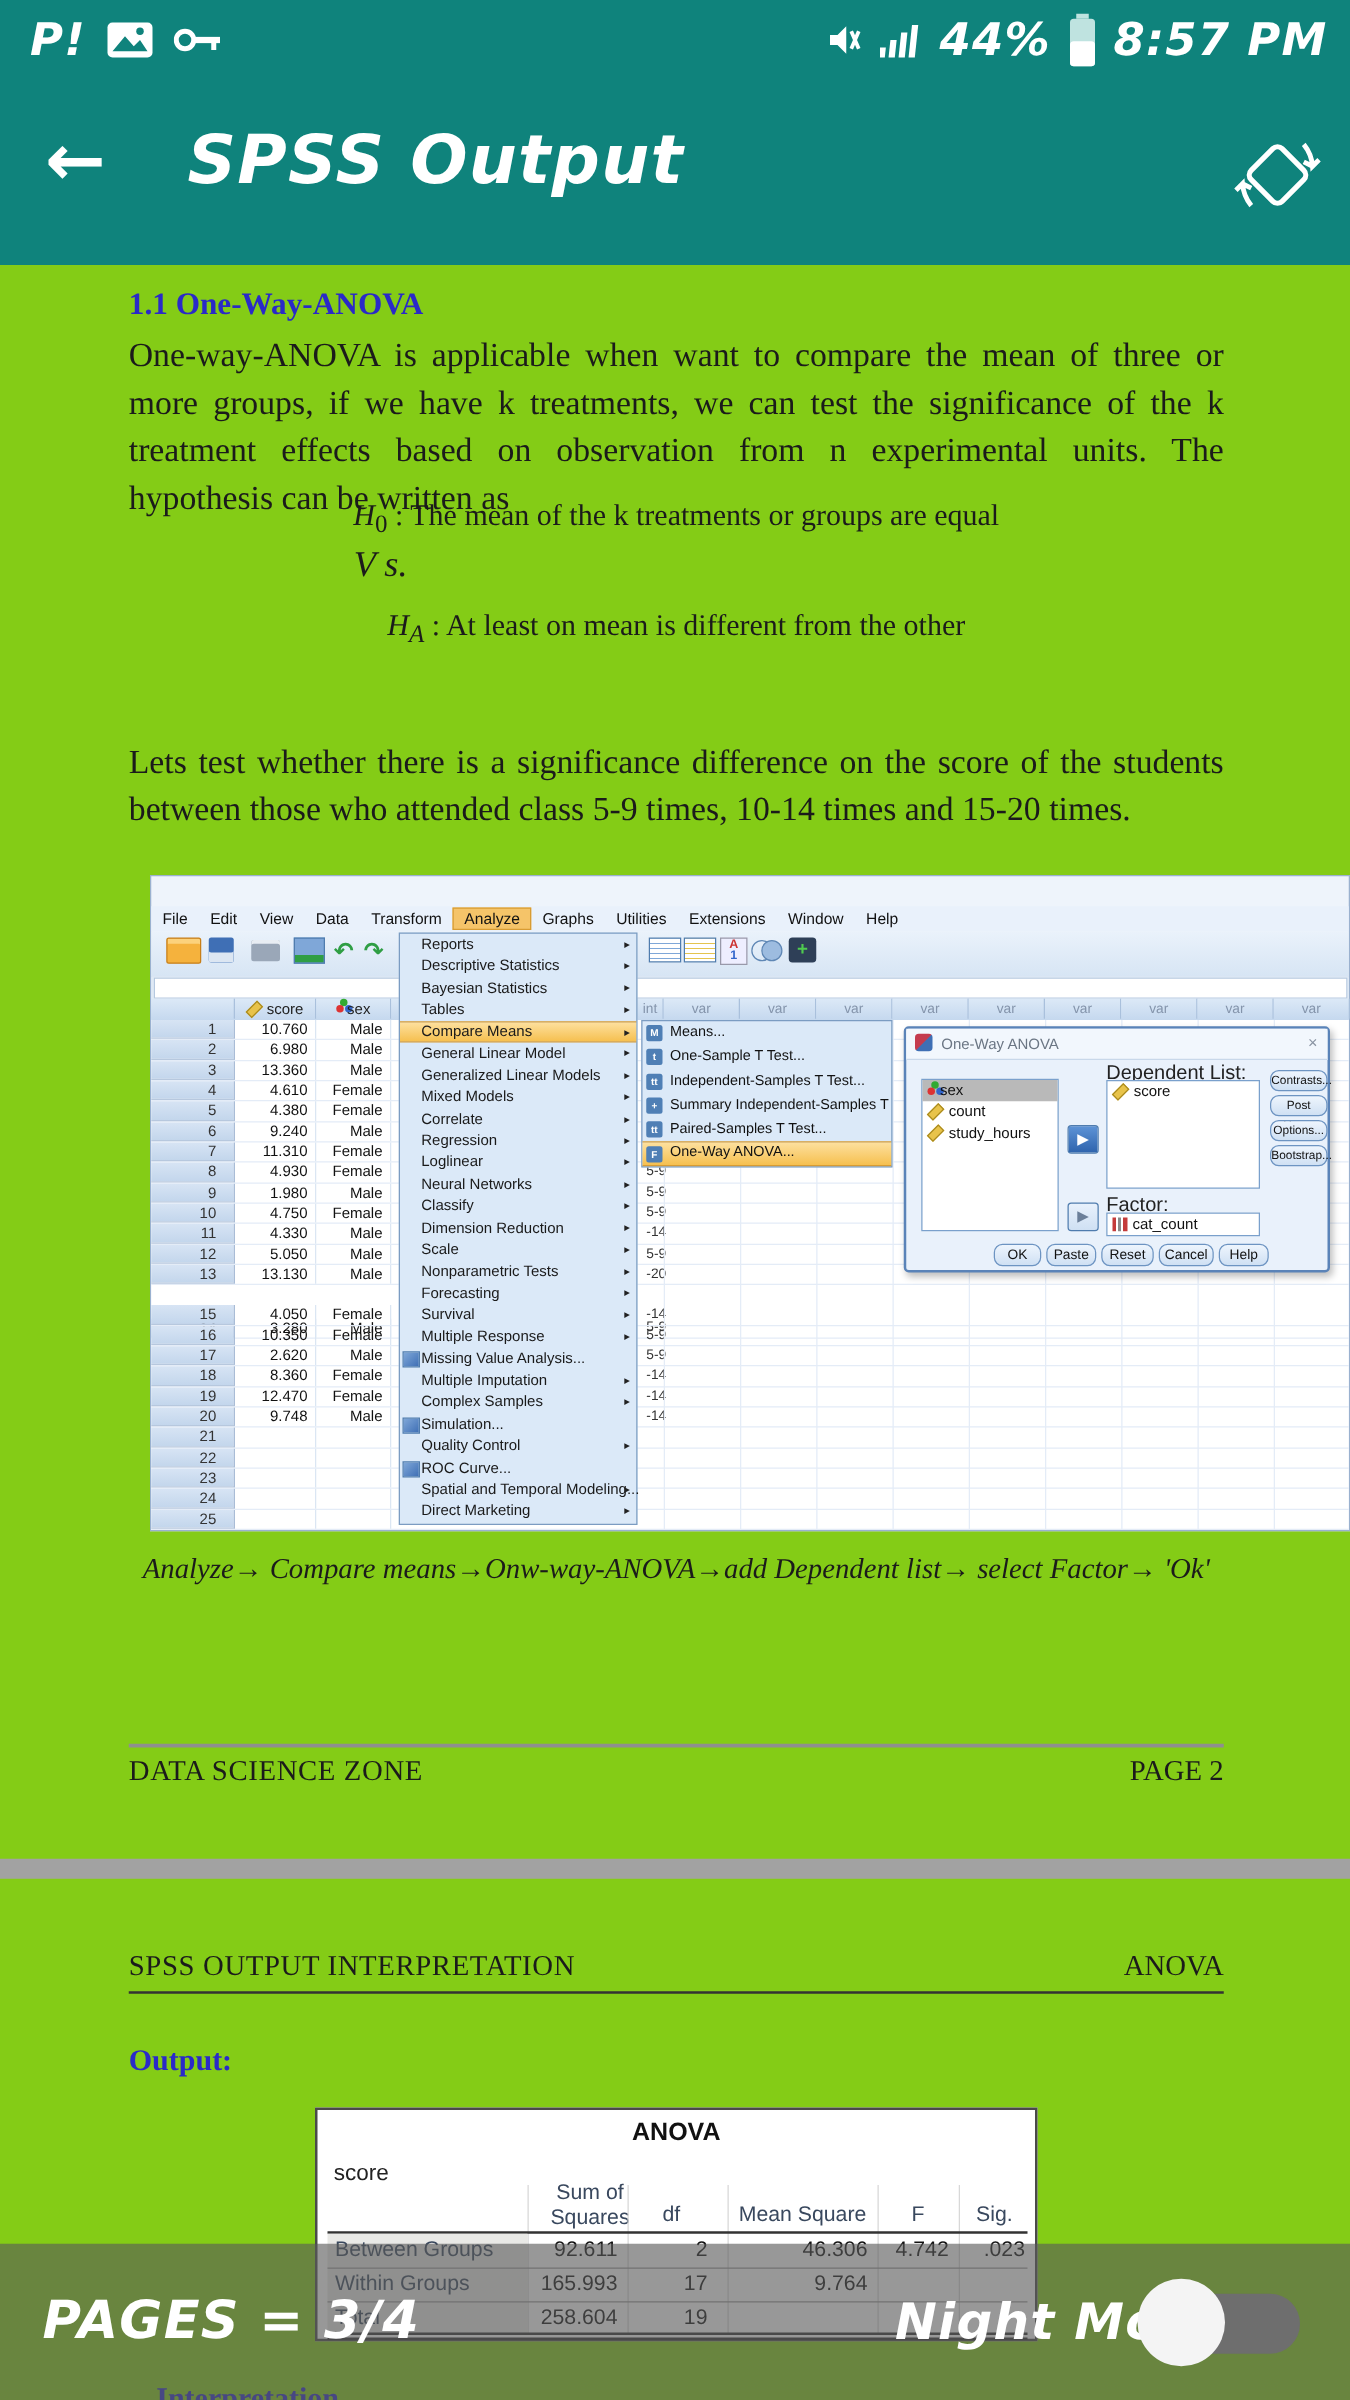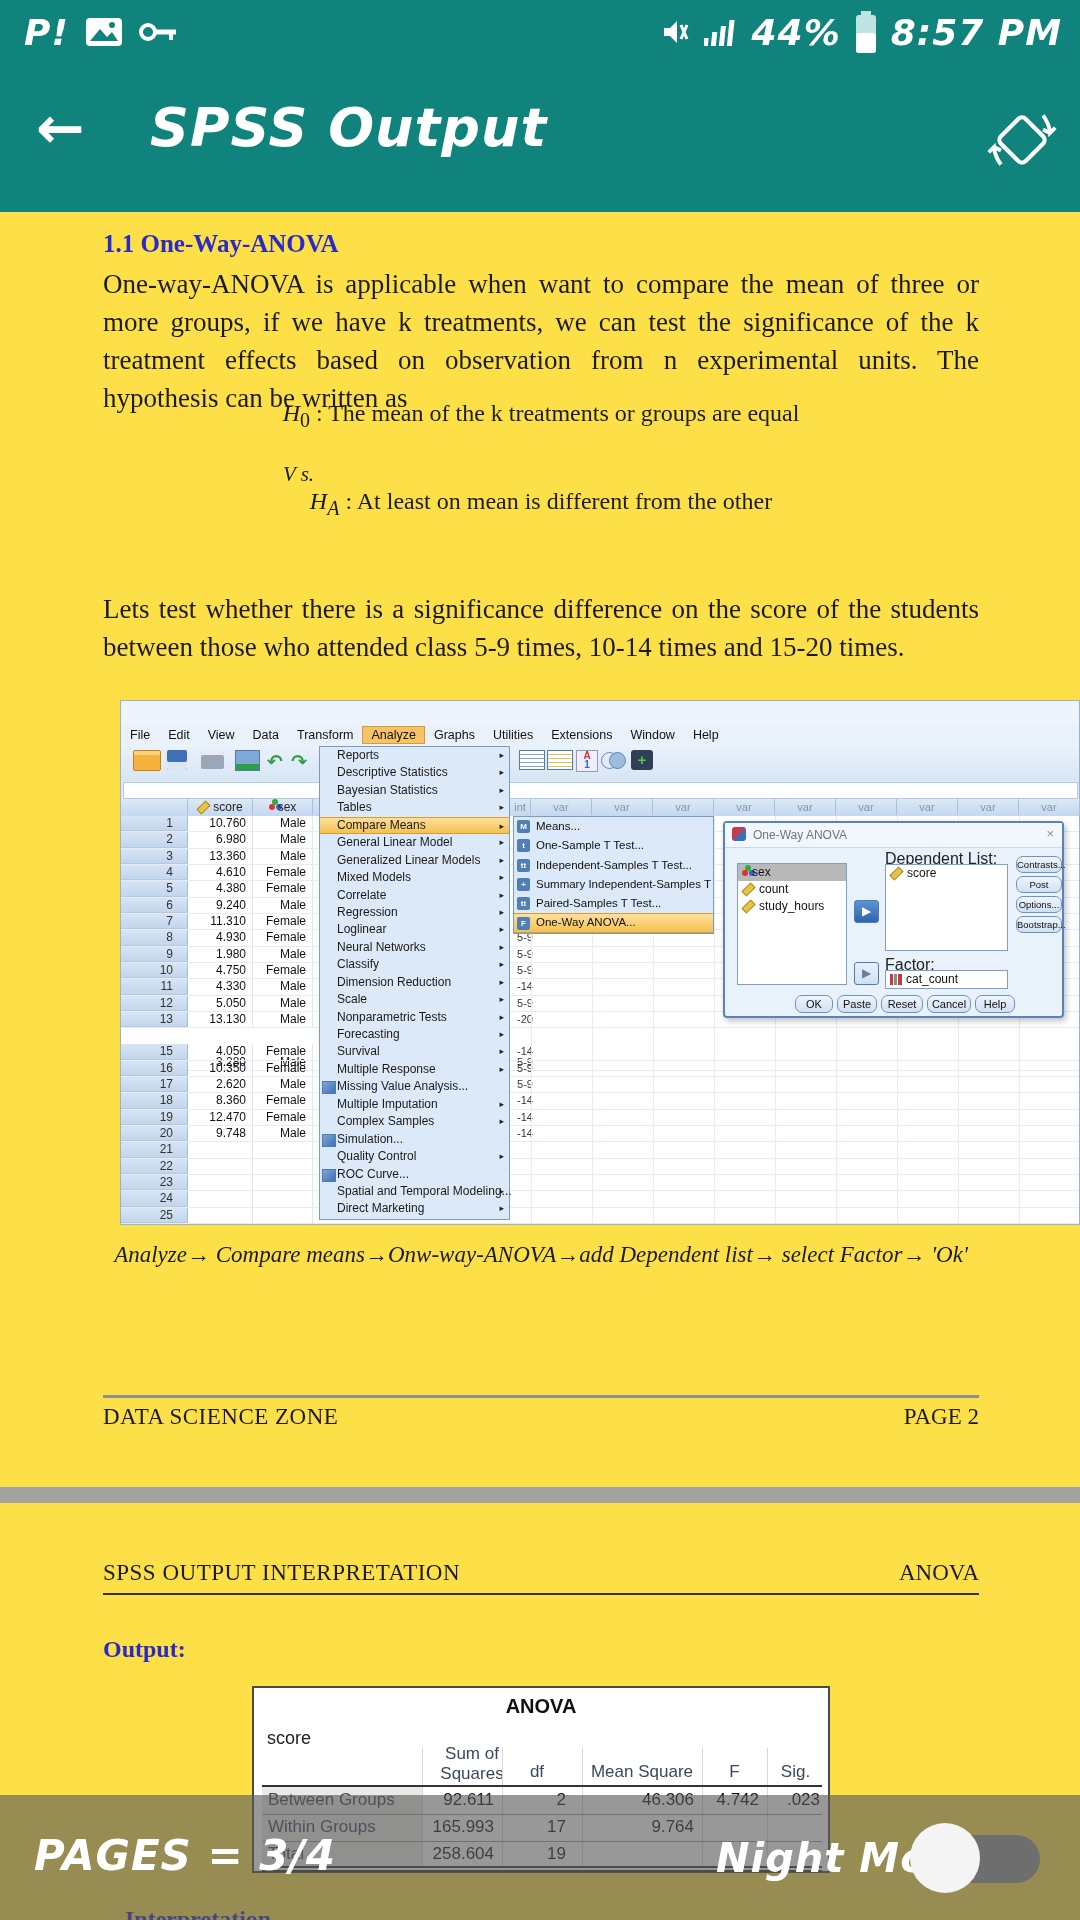--- a/index.html
+++ b/index.html
@@ -12,30 +12,30 @@
   .hw{font-family:"DejaVu Sans",sans-serif;font-style:italic;font-weight:600;color:#fff;letter-spacing:1px;}
   #status-left{left:24px;top:10px;display:flex;align-items:center;gap:16px;height:44px;}
   #status-right{right:18px;top:8px;display:flex;align-items:center;gap:12px;height:48px;}
   .sb-txt{font-size:36px;}
   #app-title{left:150px;top:96px;font-size:54px;}
   #back-btn{left:36px;top:102px;width:64px;height:56px;color:#fff;font-size:58px;line-height:52px;
             font-family:"DejaVu Sans",sans-serif;font-weight:700;}
   #rotate-btn{left:980px;top:98px;width:84px;height:84px;}
 
   
-  #doc{left:0;top:212px;width:1080px;height:1708px;background:#fde047;}
+  #doc{left:0;top:212px;width:1080px;height:1708px;background:#84cc16;}
   .blue{color:#2a2ac8;}
   #sec-heading{left:103px;top:18px;font-size:25px;font-weight:700;}
   .para{left:103px;width:876px;font-size:27px;line-height:38px;text-align:justify;}
   #para1{top:53px;}
   #para2{top:378px;}
   .mathline{left:103px;width:876px;text-align:center;font-size:24px;}
   .mi{font-style:italic;}
   #h0-line{top:188px;}
-  #vs-line{top:250px;left:283px;width:200px;text-align:left;font-style:italic;font-size:21px;}
+  #vs-line{top:224px;left:283px;width:200px;text-align:left;font-style:italic;font-size:29px;}
   #ha-line{top:276px;}
   #caption{left:103px;top:1030px;width:876px;text-align:center;font-style:italic;font-size:23px;}
   #footer-rule{left:103px;top:1183px;width:876px;height:3px;background:#8f8f8f;}
   #footer-left{left:103px;top:1192px;font-size:23px;letter-spacing:.5px;}
   #footer-right{right:101px;top:1192px;font-size:23px;}
   #page-gap{left:0;top:1275px;width:1080px;height:16px;background:#a2a2a2;}
   #p3-left{left:103px;top:1348px;font-size:23px;letter-spacing:.5px;}
   #p3-right{right:101px;top:1348px;font-size:23px;}
   #p3-rule{left:103px;top:1381px;width:876px;height:2px;background:#333;}
   #output-label{left:103px;top:1424px;font-size:24px;font-weight:700;}

